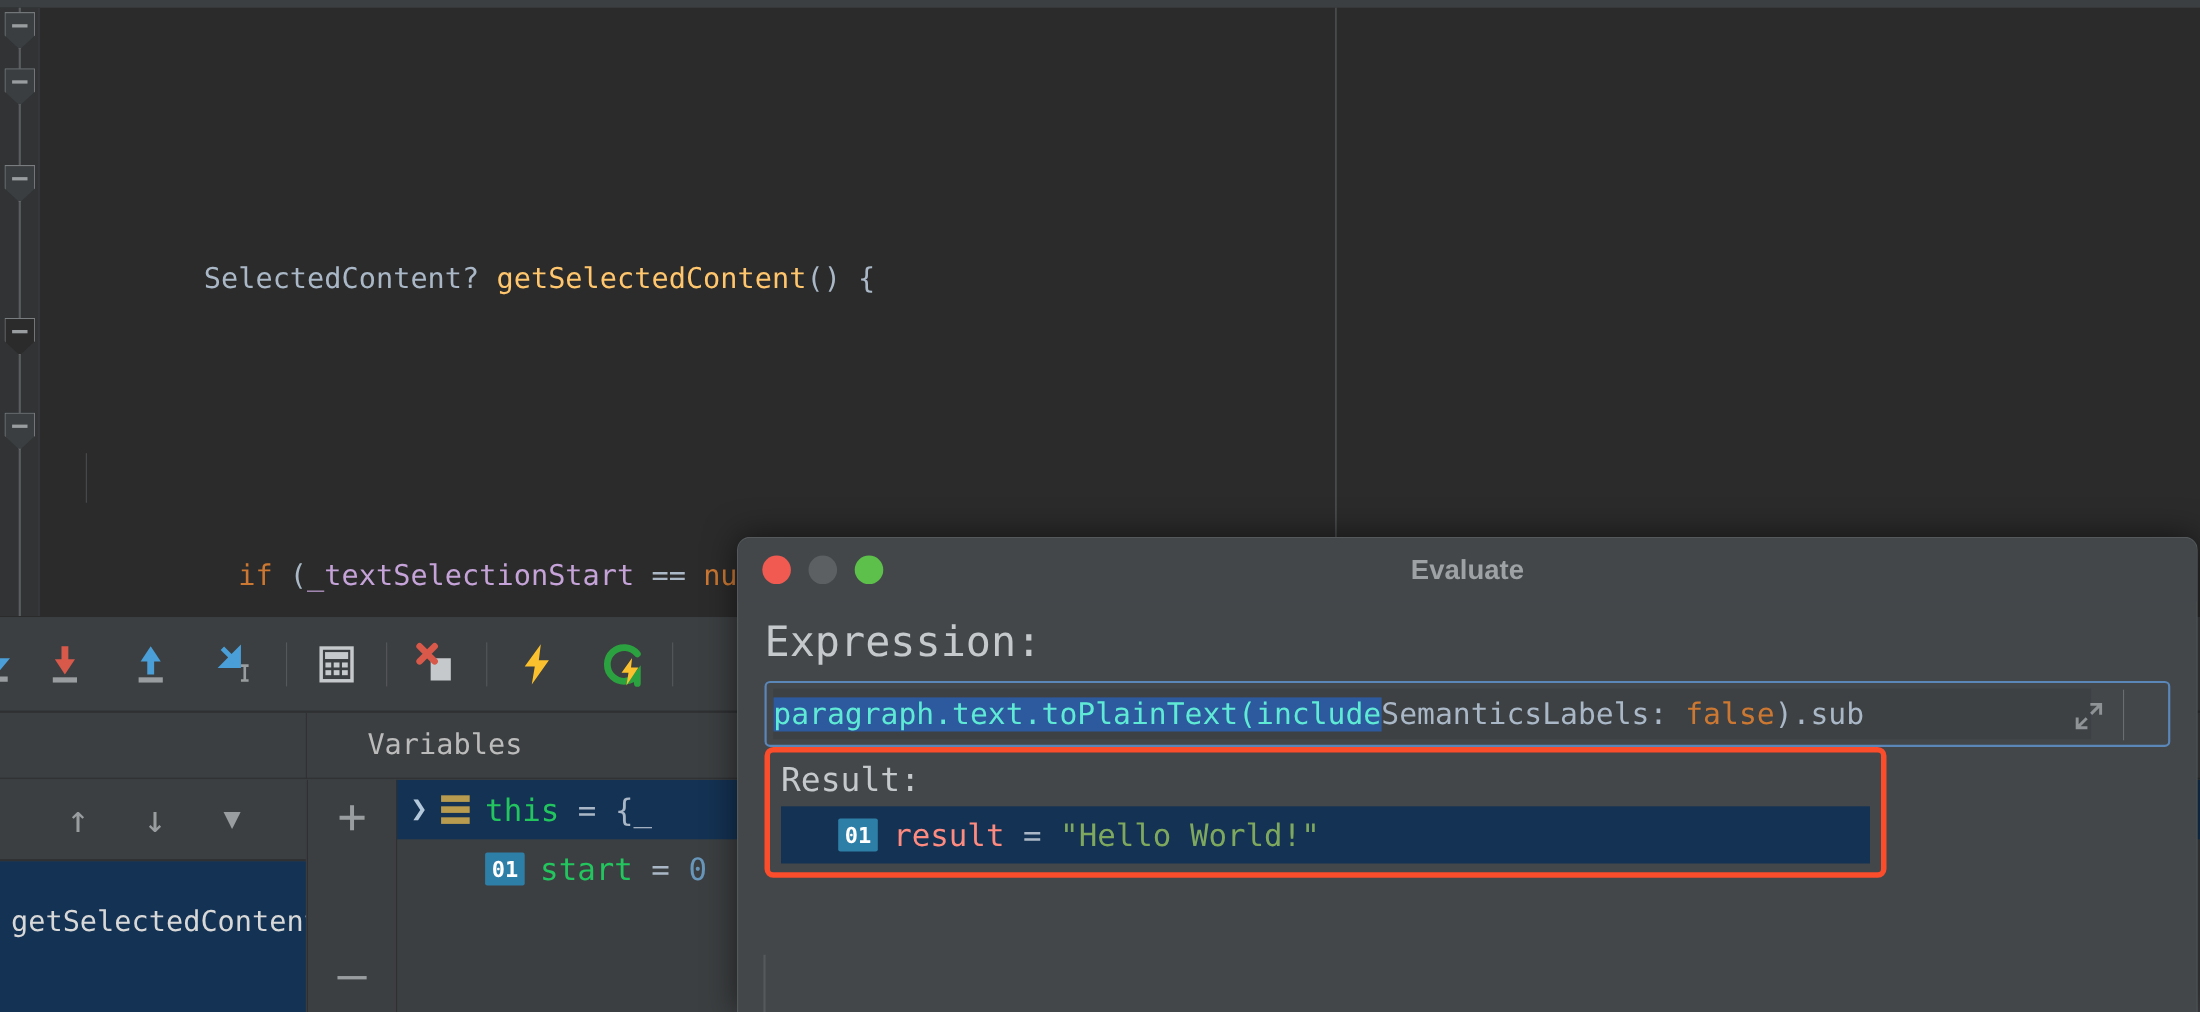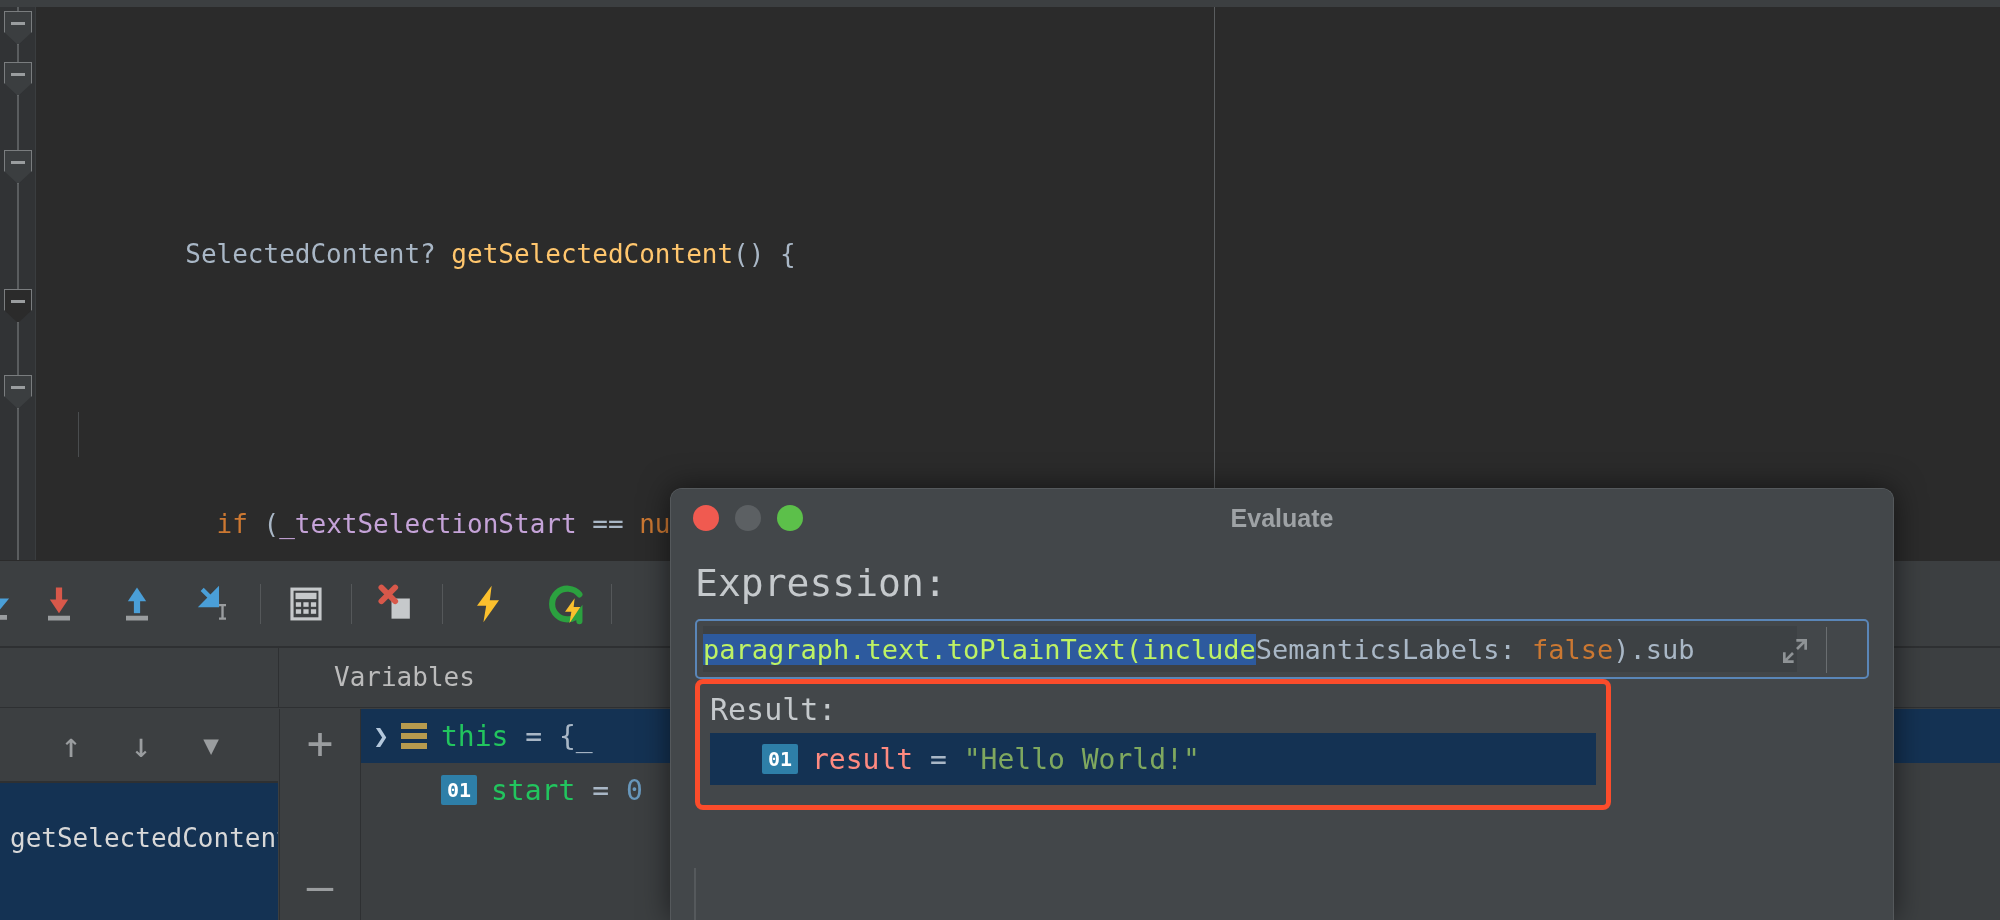--- a/index.html
+++ b/index.html
@@ -154,21 +154,21 @@
     width: 36px; height: 30px; background: #2e7fa8; color: #ffffff;
     font-size: 20px; font-weight: bold; border-radius: 2px; margin-right: 14px;
   }
   .v-name { color: #22c55e; }
   .v-eq   { color: #a9b7c6; }
   .v-brace{ color: #a9b7c6; }
   .v-num  { color: #6897bb; }
 
   
   .eval-dialog {
-    position: absolute; left: 670px; top: 488px; width: 1224px; height: 432px;
+    position: absolute; left: 670px; top: 488px; width: 1328px; height: 432px;
     background: #43474a;
     border-top-left-radius: 12px; border-top-right-radius: 12px;
     border: 1px solid #55595c; border-bottom: none;
     box-shadow: 0 0 30px rgba(0,0,0,0.55);
     overflow: hidden;
   }
   .eval-titlebar {
     position: relative; height: 58px; background: #43474a;
     display: flex; align-items: center;
   }
@@ -191,42 +191,42 @@
     position: relative; height: 60px; background: #43474a;
     border: 2px solid #5a86b8; border-radius: 5px;
     display: flex; align-items: center; overflow: hidden;
   }
   .expr-inner {
     position: absolute; left: 6px; top: 5px; right: 70px; height: 46px;
     background: #3d4144;
     display: flex; align-items: center;
     font-size: 27px; white-space: pre; overflow: hidden;
   }
-  .expr-sel { background: #2d5a9e; color: #bef264; }
+  .expr-sel { background: #2d5a9e; color: #5eead4; }
   .expand-icon {
     position: absolute; right: 56px; top: 14px; width: 32px; height: 32px;
     color: #8f9396;
   }
   .expr-divider {
     position: absolute; right: 40px; top: 6px; width: 1px; height: 46px; background: #6a6e71;
   }
   .expr-caret {
     position: absolute; right: 12px; top: 22px;
     width: 0; height: 0;
     border-left: 9px solid transparent; border-right: 9px solid transparent;
     border-top: 10px solid #9a9e a1;
   }
   .hint-row {
     text-align: right; font-size: 27px; color: #9a9e a1; color: #9da1a4;
     margin-top: 14px; margin-bottom: 8px; padding-right: 4px;
     font-family: "DejaVu Sans Mono", monospace;
   }
   .result-box {
     position: relative; border: 5px solid #fb4c2b; border-radius: 8px;
-    padding: 8px 10px 20px 10px; margin-left: 0px; margin-right: 258px;
+    padding: 8px 10px 8px 10px; margin-left: 0px; margin-right: 258px;
   }
   .result-label {
     font-size: 30px; color: #c5c9cc; margin-bottom: 6px;
     font-family: "DejaVu Sans Mono", monospace;
   }
   .result-row {
     background: #143253; height: 52px; display: flex; align-items: center;
     padding-left: 52px; font-size: 28px; white-space: pre;
   }
   .res-name { color: #ff8a80; text-align: center; }

